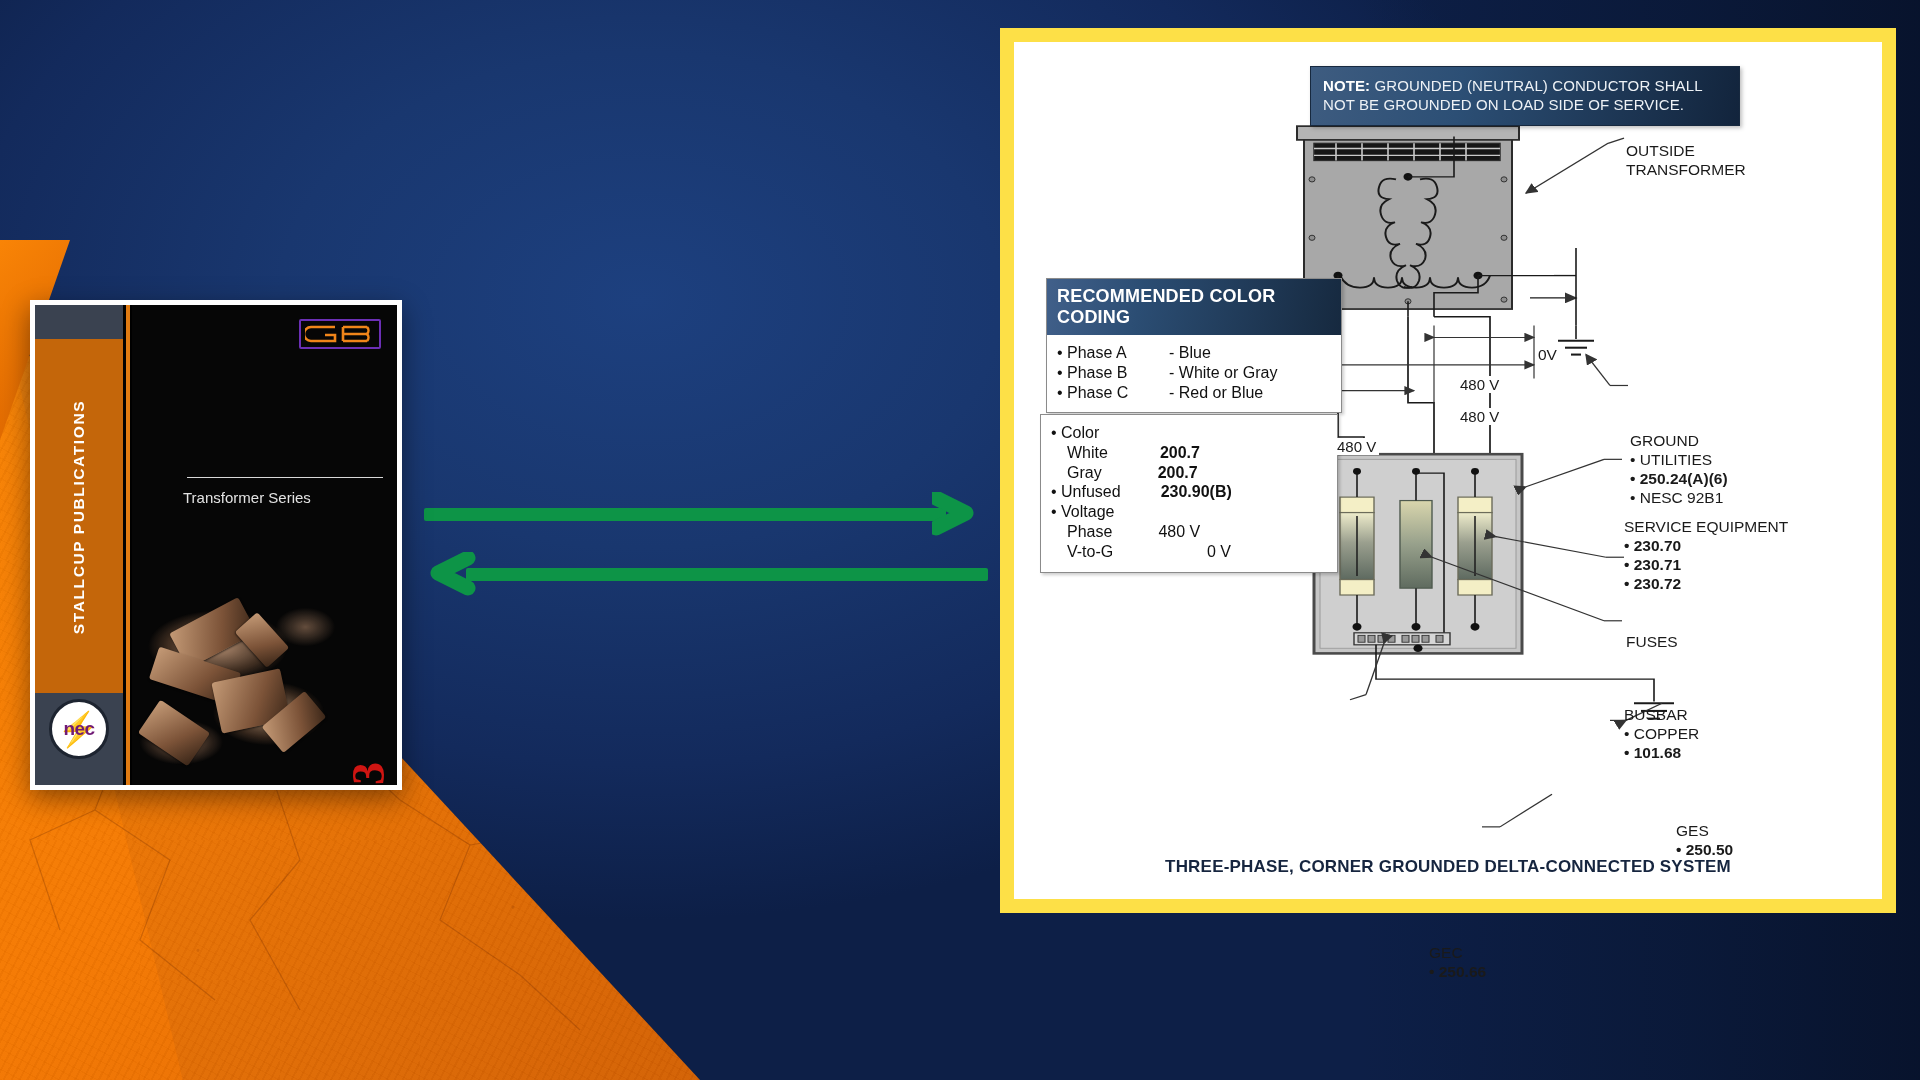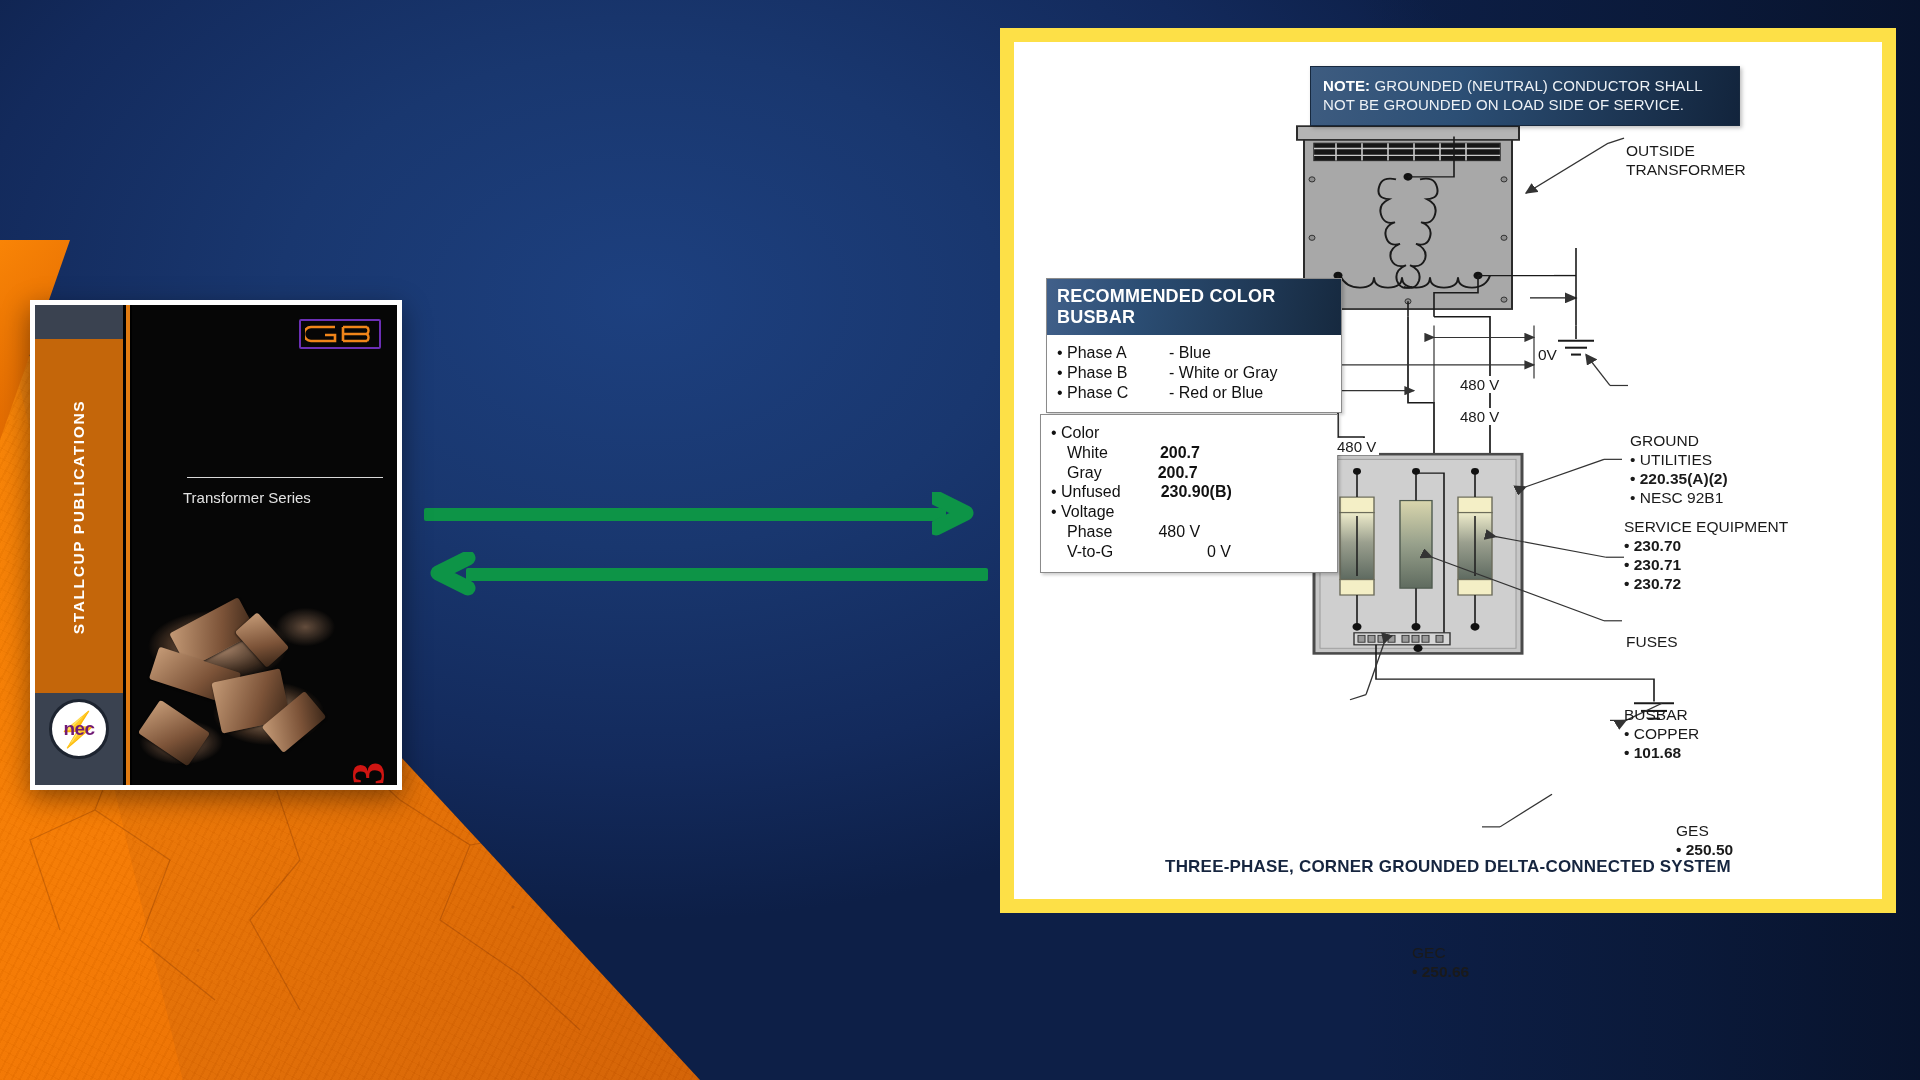--- a/index.html
+++ b/index.html
@@ -419,21 +419,21 @@
       <path d="M486 914 L538 876" fill="none" stroke="#333" stroke-width="1.4"></path>
       <line x1="486" y1="914" x2="468" y2="914" stroke="#333" stroke-width="1.4"></line>
     </svg>
 
     <div id="note-box">
       <b>NOTE:</b>
       <span>GROUNDED (NEUTRAL) CONDUCTOR SHALL NOT BE GROUNDED ON LOAD SIDE OF SERVICE.</span>
     </div>
 
     <div class="info-box" id="cc-box">
-      <div class="info-head">RECOMMENDED COLOR BUSBAR</div>
+      <div class="info-head">RECOMMENDED COLOR CODING</div>
       <div class="info-body">
         <div class="row">
           <span class="k">• Phase A</span>
           <span>- Blue</span>
         </div>
         <div class="row">
           <span class="k">• Phase B</span>
           <span>- White or Gray</span>
         </div>
         <div class="row">
@@ -481,21 +481,21 @@
       <div>TRANSFORMER</div>
     </div>
 
     <div class="dlabel" style="left:524px;top:304px;">
       <span>0V</span>
     </div>
 
     <div class="dlabel" style="left:616px;top:390px;">
       <div>GROUND</div>
       <div>• UTILITIES</div>
-      <div><b>• 220.35(A)(2)</b></div>
+      <div><b>• 250.24(A)(6)</b></div>
       <div>• NESC 92B1</div>
     </div>
 
     <div class="dlabel" style="left:610px;top:476px;">
       <div>SERVICE EQUIPMENT</div>
       <div><b>• 230.70</b></div>
       <div><b>• 230.71</b></div>
       <div><b>• 230.72</b></div>
     </div>
 
@@ -507,21 +507,21 @@
       <div>BUSBAR</div>
       <div>• COPPER</div>
       <div><b>• 101.68</b></div>
     </div>
 
     <div class="dlabel" style="left:662px;top:780px;">
       <div>GES</div>
       <div><b>• 250.50</b></div>
     </div>
 
-    <div class="dlabel" style="left:398px;top:902px;">
+    <div class="dlabel" style="left:415px;top:902px;">
       <div>GEC</div>
       <div><b>• 250.66</b></div>
     </div>
 
     <div class="vlabel" style="left:443px;top:334px;">
       <span>480 V</span>
     </div>
     <div class="vlabel" style="left:443px;top:366px;">
       <span>480 V</span>
     </div>

